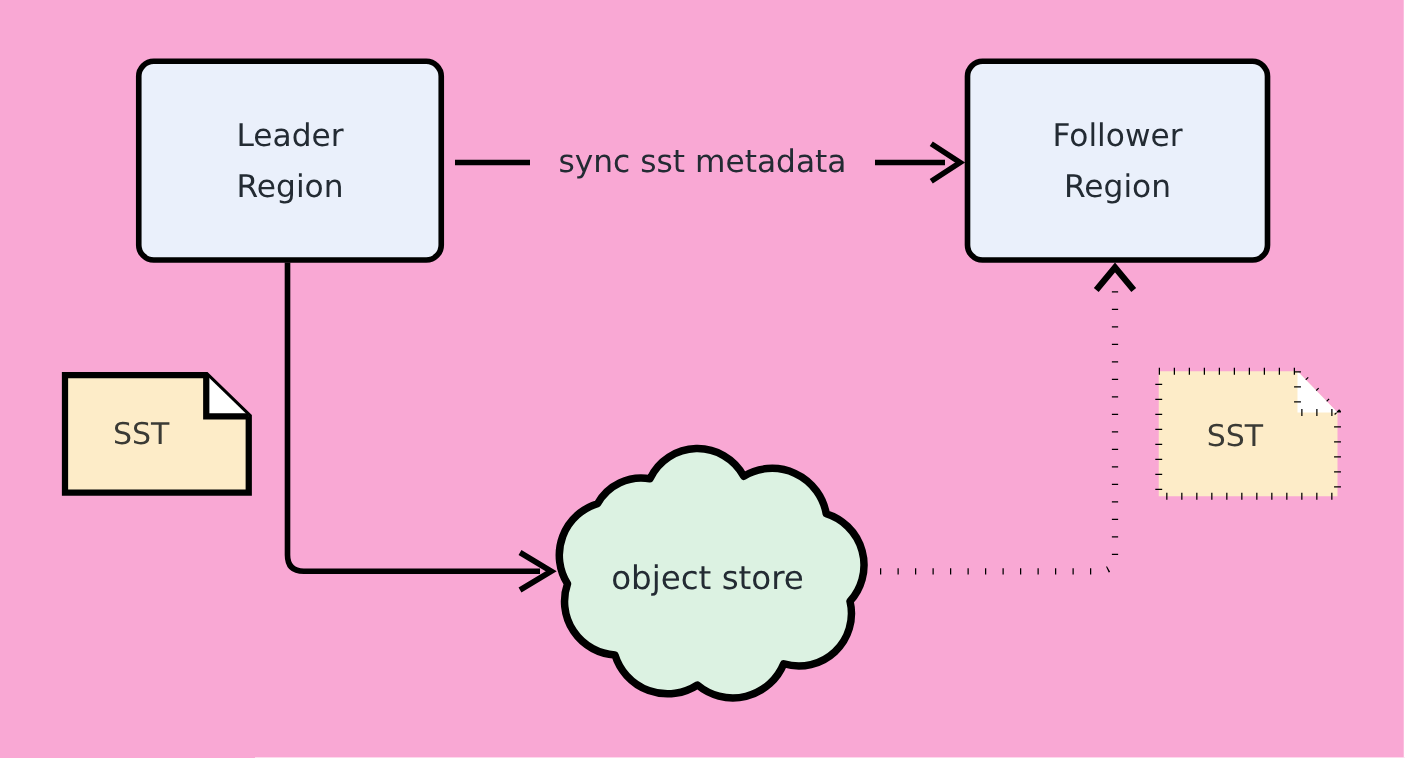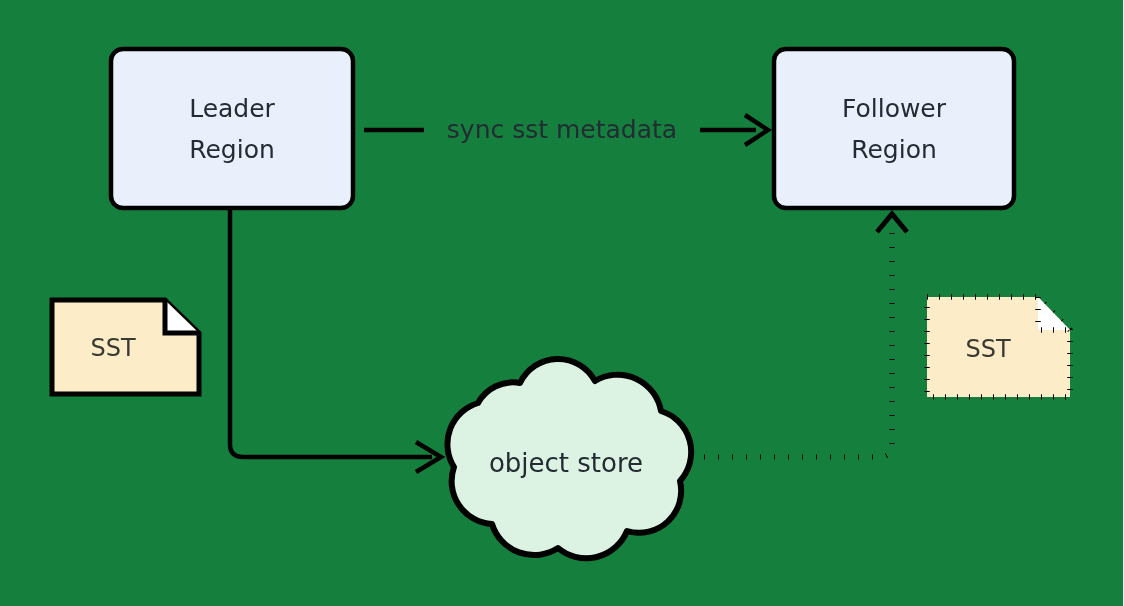--- a/index.html
+++ b/index.html
@@ -10,21 +10,21 @@
   body {
     width: 1124px;
     height: 606px;
     overflow: hidden;
     font-family: "DejaVu Sans", sans-serif;
   }
   #diagram-canvas {
     position: relative;
     width: 1123px;
     height: 606px;
-    background: #15803d;
+    background: #f9a8d4;
   }
   #diagram-svg {
     position: absolute;
     top: 0;
     left: 0;
     display: block;
   }
   .node-label {
     font-family: "DejaVu Sans", sans-serif;
     font-size: 25px;

